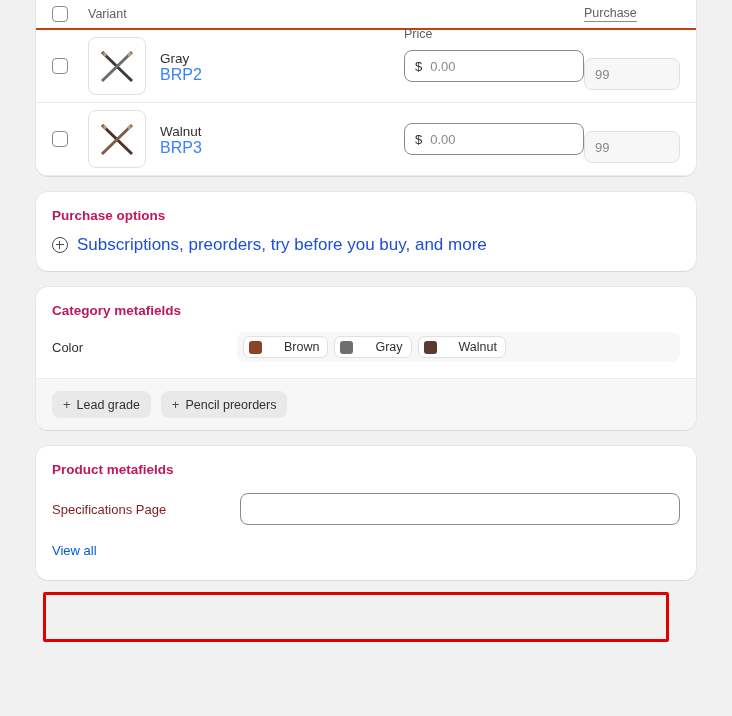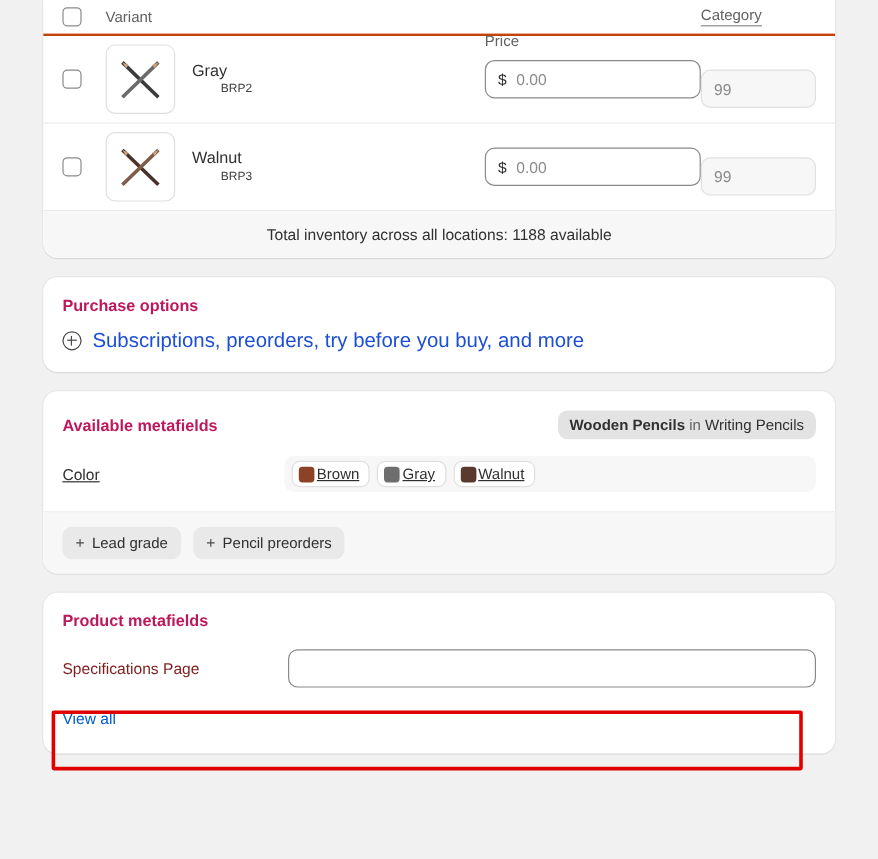--- a/index.html
+++ b/index.html
@@ -70,21 +70,21 @@
   .thumb {
     width: 58px; height: 58px;
     border: 1px solid #e0e0e0;
     border-radius: 8px;
     background: #fff;
     display: flex; align-items: center; justify-content: center;
     flex: 0 0 auto;
     overflow: hidden;
   }
   .vtitle { font-size: 13.5px; color: #303030; line-height: 17px; }
-  .vsub { font-size: 10px; color: #404040; line-height: 16px; margin-left: 24px; }
+  .vsub { font-size: 16px; color: #3b82f6; line-height: 16px; }
 
   .price-field {
     display: flex; align-items: center;
     height: 32px;
     border: 1px solid #8a8a8a;
     border-radius: 8px;
     background: #fff;
     padding: 0 10px;
     width: 180px;
     color: #303030;
@@ -146,34 +146,33 @@
     padding: 5px 10px;
     font-size: 12.5px;
     color: #303030;
   }
   .cat-badge b { font-weight: bold; }
   .cat-badge i { font-style: normal; color: #616161; }
 
   .color-row {
     display: flex; align-items: center;
     padding: 14px 16px 16px 16px;
-    text-decoration: underline;
   }
   .color-label { width: 185px; font-size: 13px; color: #303030; }
   .color-box {
     flex: 1 1 auto;
     background: #f7f7f7;
     border-radius: 8px;
     height: 30px;
     display: flex; align-items: center;
     padding: 0 6px;
     gap: 6px;
   }
   .chip {
-    display: flex; align-items: center; gap: 2px;
+    display: flex; align-items: center; gap: 22px;
     background: #ffffff;
     border: 1px solid #e0e0e0;
     border-radius: 7px;
     height: 22px;
     padding: 0 8px 0 5px;
     font-size: 12.5px;
     color: #303030;
   }
   .sw { width: 13px; height: 13px; border-radius: 3px; flex: 0 0 auto; }
 
@@ -231,21 +230,21 @@
 
     <div class="var-head">
       <div class="col-cb">
         <div class="cb"></div>
       </div>
       <div class="col-variant">
           <span>Variant</span>
         </div>
       <div class="h-price"><span>Price</span></div>
       <div class="h-avail">
-          <span>Category</span>
+          <span>Purchase</span>
         </div>
     </div>
 
     <div class="var-row">
       <div class="col-cb">
         <div class="cb"></div>
       </div>
       <div class="col-variant">
         <div class="thumb">
           <svg width="46" height="46" viewBox="0 0 46 46">
@@ -297,39 +296,35 @@
           <span class="price-val">0.00</span>
         </div>
       </div>
       <div class="col-avail">
         <div class="avail-field">
           <span>99</span>
         </div>
       </div>
     </div>
 
-    <div class="total-bar">Total inventory across all locations: 1188 available</div>
   </div>
 
   <div class="card">
     <div class="sect-title">Purchase options</div>
     <div class="sect-body">
       <div class="plus-row">
         <span class="plus-icon"></span>
         <span class="plus-text">Subscriptions, preorders, try before you buy, and more</span>
       </div>
     </div>
   </div>
 
   <div class="card">
     <div class="cat-head">
-      <div class="sect-title" style="padding:0">Available metafields</div>
-      <div class="cat-badge">
-        <b>Wooden Pencils</b><i> in </i><span>Writing Pencils</span>
-      </div>
+      <div class="sect-title" style="padding:0">Category metafields</div>
     </div>
 
     <div class="color-row">
       <div class="color-label">Color</div>
       <div class="color-box">
         <span class="chip">
           <span class="sw" style="background:#8B4226"></span>
           <span>Brown</span>
         </span>
         <span class="chip">

